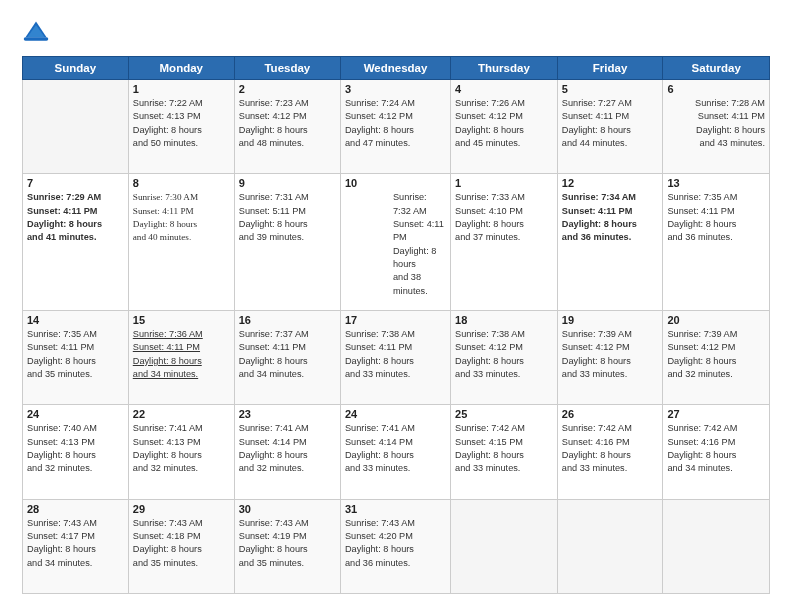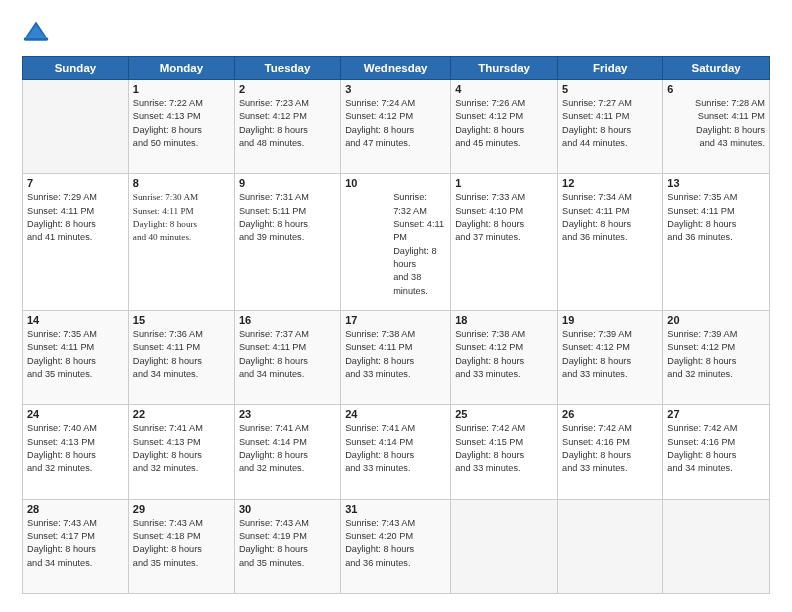--- a/index.html
+++ b/index.html
@@ -178,21 +178,21 @@
             <div class="day-number">6</div>
             <div class="day-info" style="white-space: pre-line; text-align: right;">Sunrise: 7:28 AM
 Sunset: 4:11 PM
 Daylight: 8 hours
 and 43 minutes.</div>
           </td>
         </tr>
         <tr>
           <td>
             <div class="day-number">7</div>
-            <div class="day-info" style="white-space: pre-line;">Sunrise: 7:29 AM
+            <div class="day-info" style="white-space: pre-line; font-weight: bold;">Sunrise: 7:29 AM
 Sunset: 4:11 PM
 Daylight: 8 hours
 and 41 minutes.</div>
           </td>
           <td>
             <div class="day-number">8</div>
             <div class="day-info" style="white-space: pre-line; font-family: Liberation Serif, serif;">Sunrise: 7:30 AM
 Sunset: 4:11 PM
 Daylight: 8 hours
 and 40 minutes.</div>
@@ -213,21 +213,21 @@
           </td>
           <td>
             <div class="day-number">1</div>
             <div class="day-info" style="white-space: pre-line;">Sunrise: 7:33 AM
 Sunset: 4:10 PM
 Daylight: 8 hours
 and 37 minutes.</div>
           </td>
           <td>
             <div class="day-number">12</div>
-            <div class="day-info" style="white-space: pre-line;">Sunrise: 7:34 AM
+            <div class="day-info" style="white-space: pre-line; font-weight: bold;">Sunrise: 7:34 AM
 Sunset: 4:11 PM
 Daylight: 8 hours
 and 36 minutes.</div>
           </td>
           <td>
             <div class="day-number">13</div>
             <div class="day-info" style="white-space: pre-line;">Sunrise: 7:35 AM
 Sunset: 4:11 PM
 Daylight: 8 hours
 and 36 minutes.</div>
@@ -236,21 +236,21 @@
         <tr>
           <td>
             <div class="day-number">14</div>
             <div class="day-info" style="white-space: pre-line;">Sunrise: 7:35 AM
 Sunset: 4:11 PM
 Daylight: 8 hours
 and 35 minutes.</div>
           </td>
           <td>
             <div class="day-number">15</div>
-            <div class="day-info" style="white-space: pre-line;">Sunrise: 7:36 AM
+            <div class="day-info" style="white-space: pre-line; text-decoration: underline;">Sunrise: 7:36 AM
 Sunset: 4:11 PM
 Daylight: 8 hours
 and 34 minutes.</div>
           </td>
           <td>
             <div class="day-number">16</div>
             <div class="day-info" style="white-space: pre-line;">Sunrise: 7:37 AM
 Sunset: 4:11 PM
 Daylight: 8 hours
 and 34 minutes.</div>

